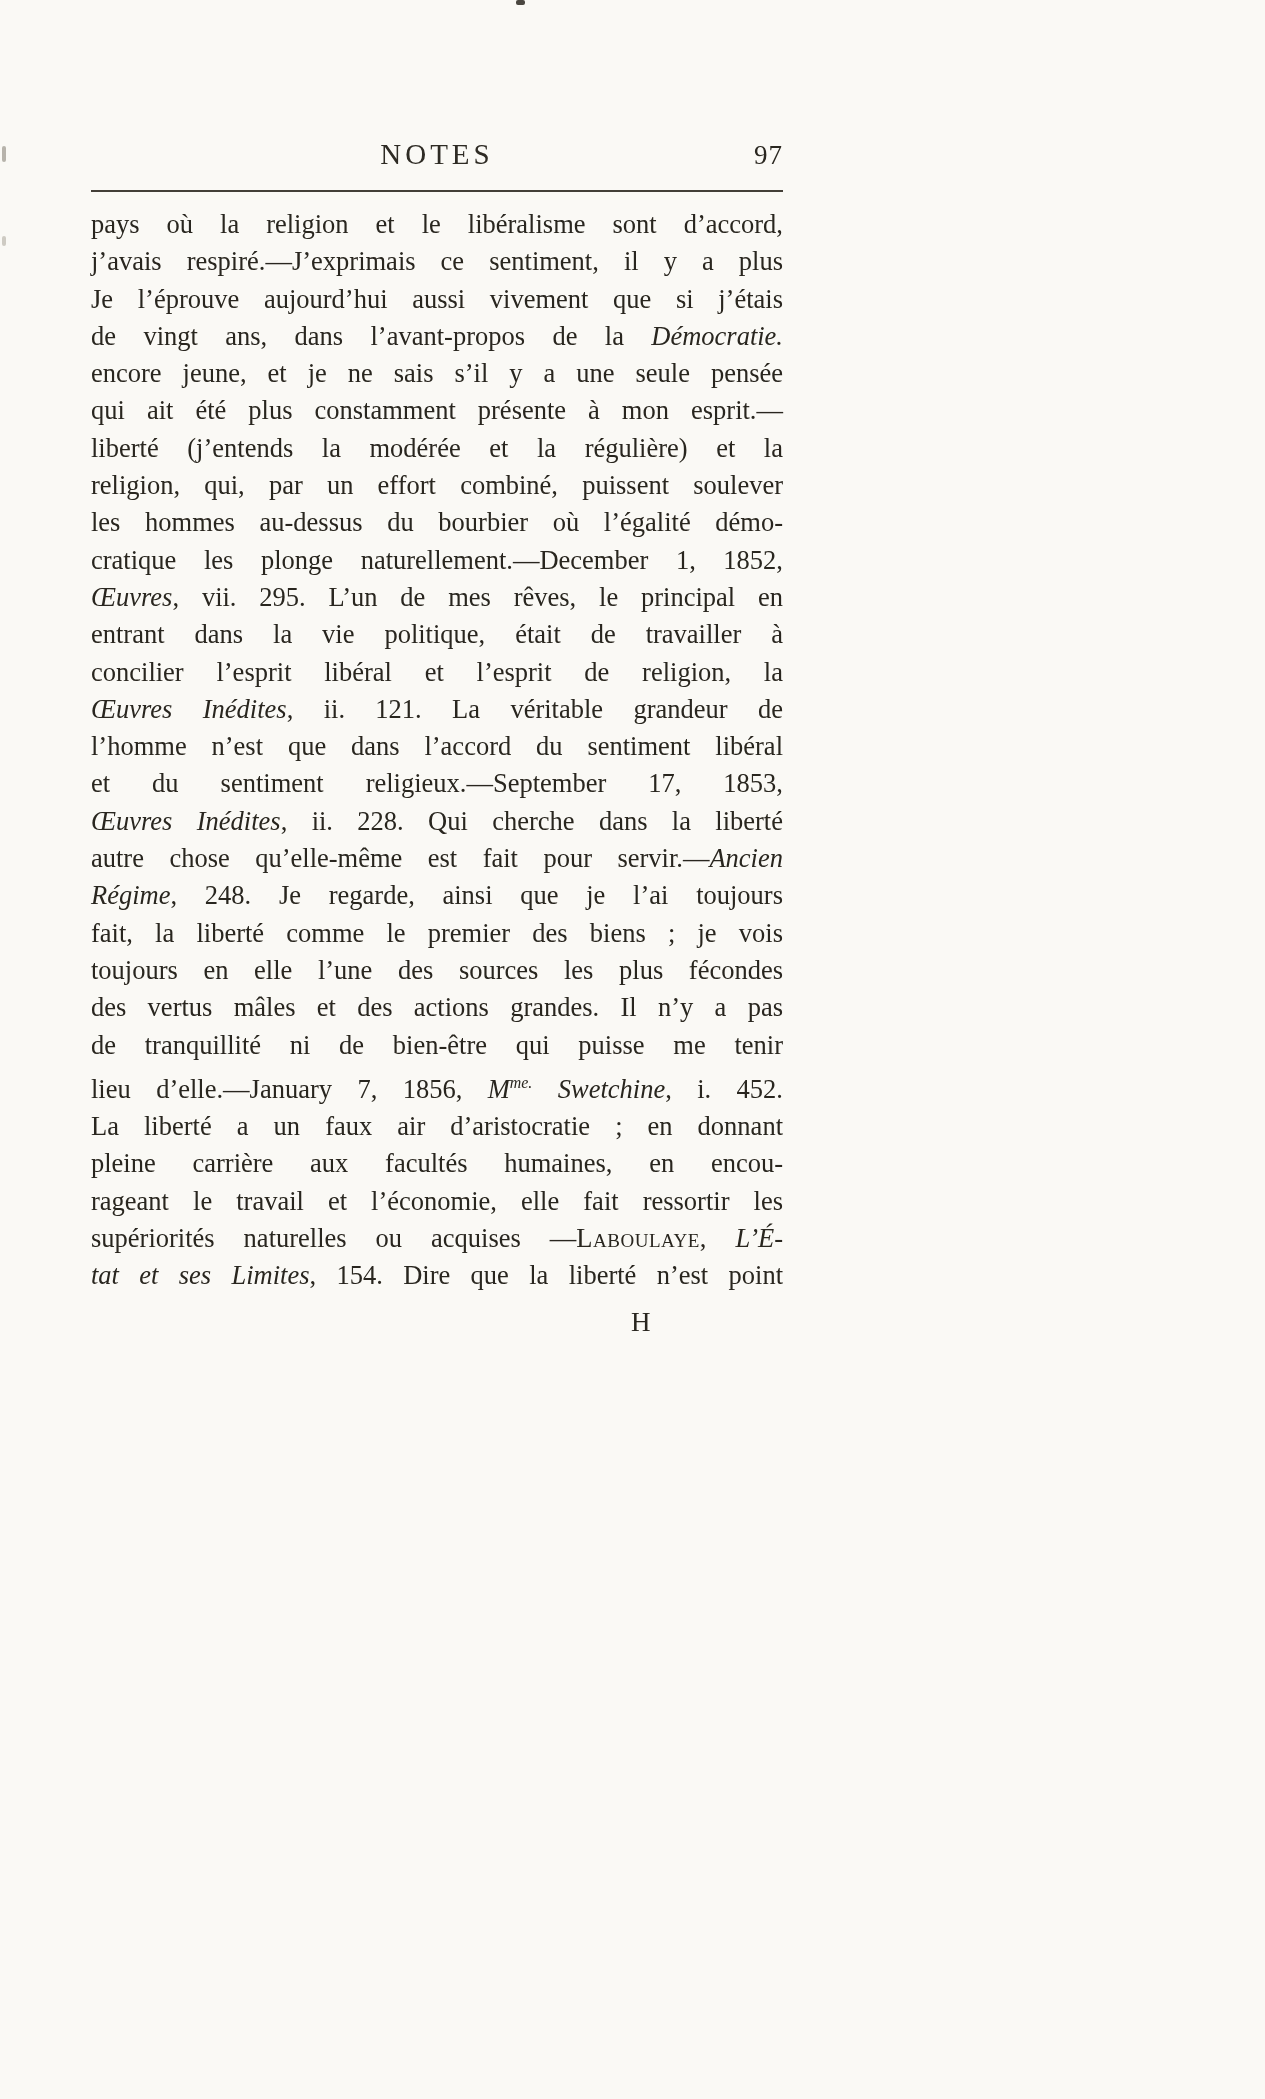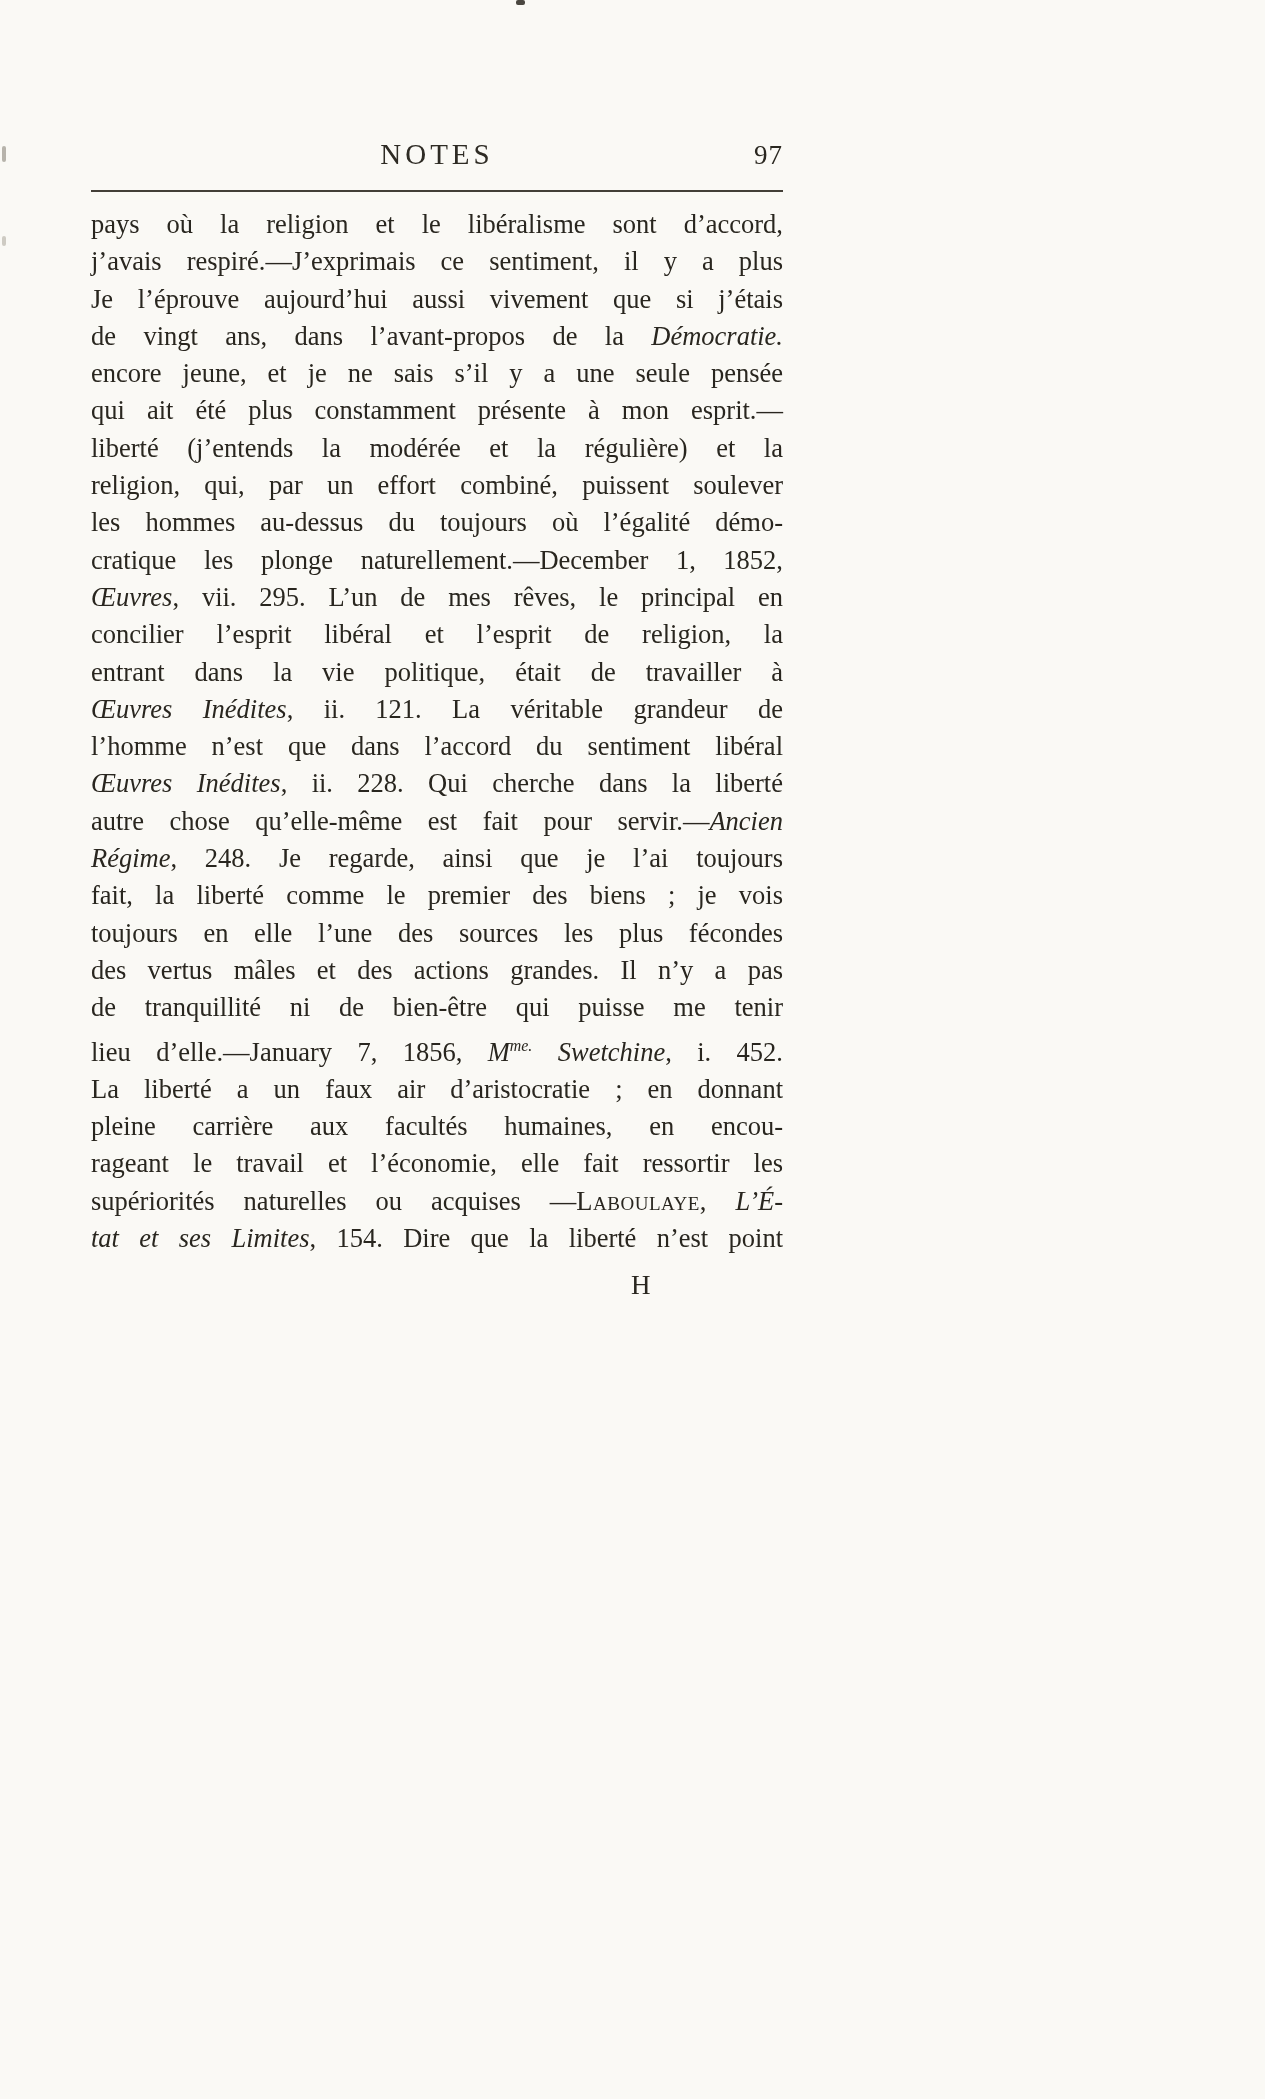--- a/index.html
+++ b/index.html
@@ -90,27 +90,28 @@
     <div class="header-rule"></div>
     <div class="body-text">
         <div class="text-line"><span>pays où la religion et le libéralisme sont d’accord,</span></div>
         <div class="text-line"><span>j’avais respiré.—J’exprimais ce sentiment, il y a plus</span></div>
         <div class="text-line"><span>Je l’éprouve aujourd’hui aussi vivement que si j’étais</span></div>
         <div class="text-line"><span>de vingt ans, dans l’avant-propos de la </span><span class="italic">Démocratie.</span></div>
         <div class="text-line"><span>encore jeune, et je ne sais s’il y a une seule pensée</span></div>
         <div class="text-line"><span>qui ait été plus constamment présente à mon esprit.—</span></div>
         <div class="text-line"><span>liberté (j’entends la modérée et la régulière) et la</span></div>
         <div class="text-line"><span>religion, qui, par un effort combiné, puissent soulever</span></div>
-        <div class="text-line"><span>les hommes au-dessus du toujours où l’égalité démo-</span></div>
+        <div class="text-line"><span>les hommes au-dessus du bourbier où l’égalité démo-</span></div>
         <div class="text-line"><span>cratique les plonge naturellement.—December 1, 1852,</span></div>
         <div class="text-line"><span class="italic">Œuvres</span><span>, vii. 295. L’un de mes rêves, le principal en</span></div>
+        <div class="text-line"><span>entrant dans la vie politique, était de travailler à</span></div>
         <div class="text-line"><span>concilier l’esprit libéral et l’esprit de religion, la</span></div>
-        <div class="text-line"><span>entrant dans la vie politique, était de travailler à</span></div>
         <div class="text-line"><span class="italic">Œuvres Inédites</span><span>, ii. 121. La véritable grandeur de</span></div>
         <div class="text-line"><span>l’homme n’est que dans l’accord du sentiment libéral</span></div>
+        <div class="text-line"><span>et du sentiment religieux.—September 17, 1853,</span></div>
         <div class="text-line"><span class="italic">Œuvres Inédites</span><span>, ii. 228. Qui cherche dans la liberté</span></div>
         <div class="text-line"><span>autre chose qu’elle-même est fait pour servir.—</span><span class="italic">Ancien</span></div>
         <div class="text-line"><span class="italic">Régime</span><span>, 248. Je regarde, ainsi que je l’ai toujours</span></div>
         <div class="text-line"><span>fait, la liberté comme le premier des biens ; je vois</span></div>
         <div class="text-line"><span>toujours en elle l’une des sources les plus fécondes</span></div>
         <div class="text-line"><span>des vertus mâles et des actions grandes. Il n’y a pas</span></div>
         <div class="text-line"><span>de tranquillité ni de bien-être qui puisse me tenir</span></div>
         <div class="text-line"><span>lieu d’elle.—January 7, 1856, </span><span class="italic">M</span><span class="sup">me.</span><span class="italic"> Swetchine</span><span>, i. 452.</span></div>
         <div class="text-line"><span>La liberté a un faux air d’aristocratie ; en donnant</span></div>
         <div class="text-line"><span>pleine carrière aux facultés humaines, en encou-</span></div>

